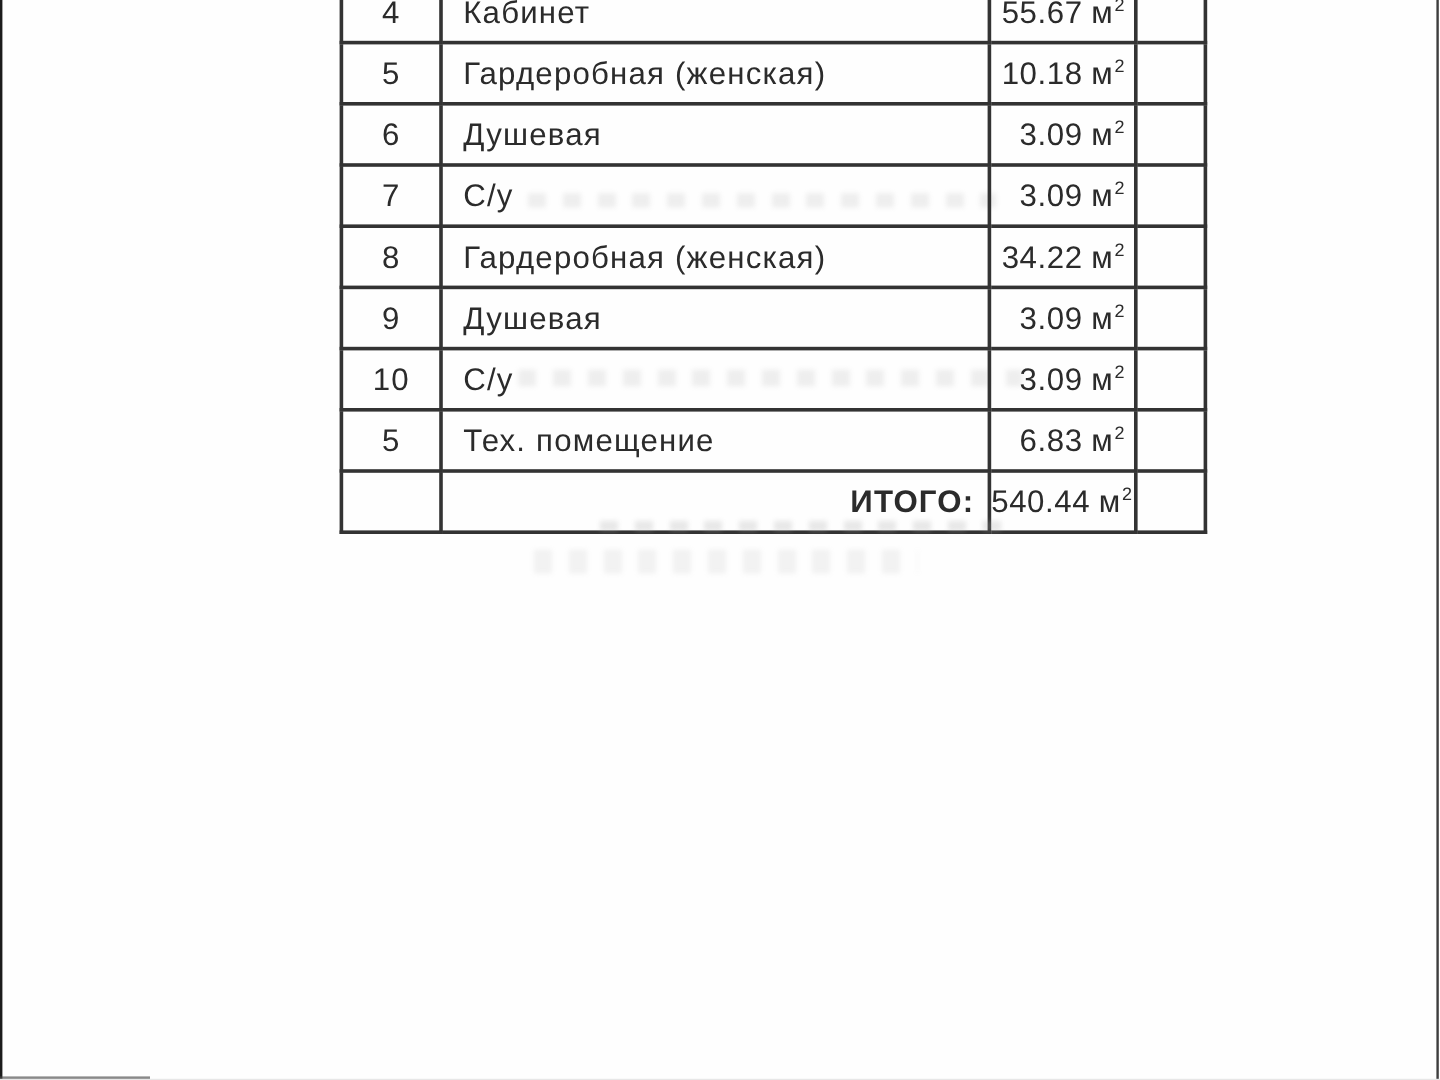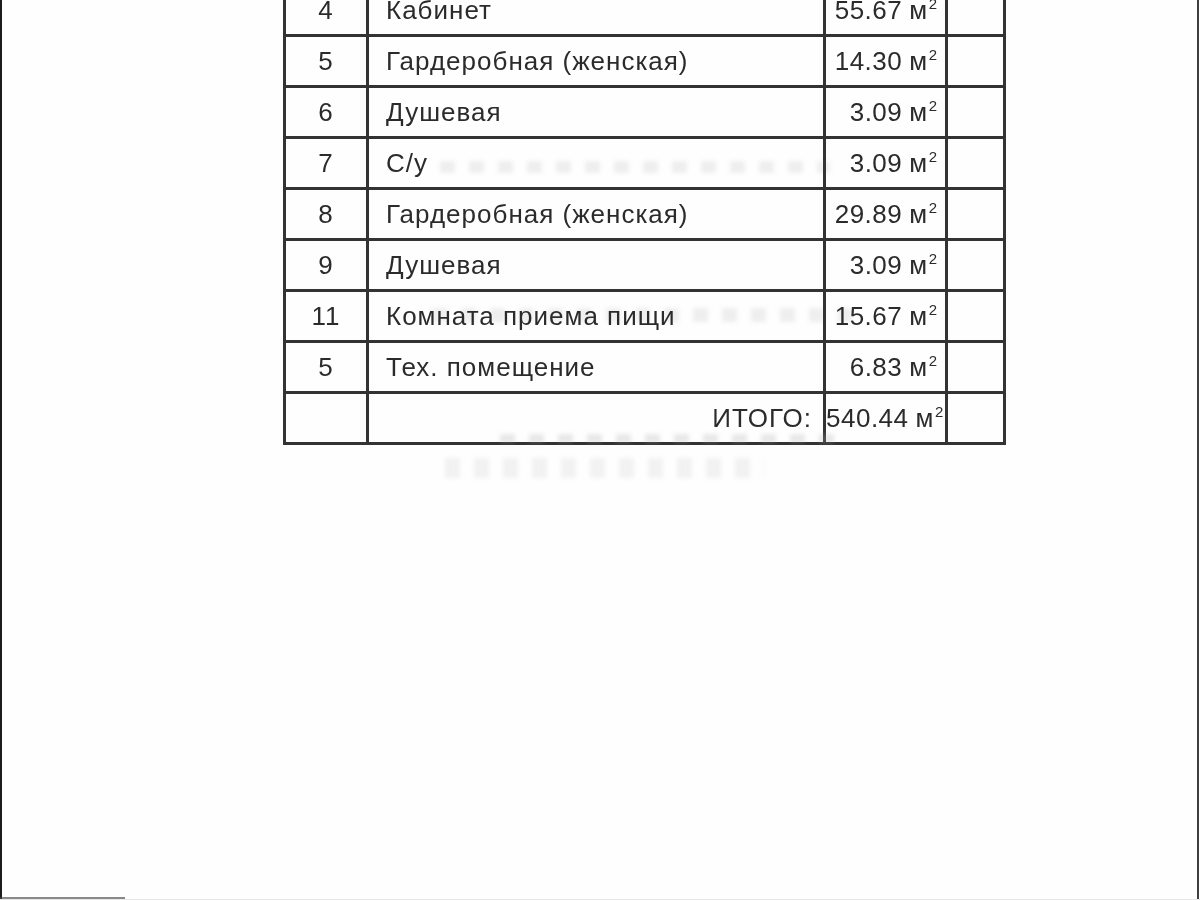--- a/index.html
+++ b/index.html
@@ -45,21 +45,21 @@
   }
   .room-table col.c-num  { width: 83px; }
   .room-table col.c-name { width: 457px; }
   .room-table col.c-area { width: 122px; }
   .room-table col.c-note { width: 58px; }
 
   td.cell-num  { text-align: center; }
   td.cell-name { text-align: left; padding-left: 17px; }
   td.cell-area { text-align: right; padding-right: 8px; letter-spacing: .5px; }
   td.cell-note {}
-  td.cell-total-label { text-align: right; padding-right: 11px; }
+  td.cell-total-label { text-align: right; padding-right: 11px; font-weight: bold; }
 
   .sup-exp {
     display: inline-block;
     font-size: 15px;
     letter-spacing: 0;
     position: relative;
     top: -10px;
     margin-left: 1px;
   }
   .unit-base { margin-left: 7px; }
@@ -99,51 +99,51 @@
   <tbody>
       <tr>
         <td class="cell-num">4</td>
         <td class="cell-name">Кабинет</td>
         <td class="cell-area"><span>55.67</span><span class="unit-base">м</span><span class="sup-exp">2</span></td>
         <td class="cell-note"></td>
       </tr>
       <tr>
         <td class="cell-num">5</td>
         <td class="cell-name">Гардеробная (женская)</td>
-        <td class="cell-area"><span>14.30</span><span class="unit-base">м</span><span class="sup-exp">2</span></td>
+        <td class="cell-area"><span>10.18</span><span class="unit-base">м</span><span class="sup-exp">2</span></td>
         <td class="cell-note"></td>
       </tr>
       <tr>
         <td class="cell-num">6</td>
         <td class="cell-name">Душевая</td>
         <td class="cell-area"><span>3.09</span><span class="unit-base">м</span><span class="sup-exp">2</span></td>
         <td class="cell-note"></td>
       </tr>
       <tr>
         <td class="cell-num">7</td>
         <td class="cell-name">С/у</td>
         <td class="cell-area"><span>3.09</span><span class="unit-base">м</span><span class="sup-exp">2</span></td>
         <td class="cell-note"></td>
       </tr>
       <tr>
         <td class="cell-num">8</td>
         <td class="cell-name">Гардеробная (женская)</td>
-        <td class="cell-area"><span>29.89</span><span class="unit-base">м</span><span class="sup-exp">2</span></td>
+        <td class="cell-area"><span>34.22</span><span class="unit-base">м</span><span class="sup-exp">2</span></td>
         <td class="cell-note"></td>
       </tr>
       <tr>
         <td class="cell-num">9</td>
         <td class="cell-name">Душевая</td>
         <td class="cell-area"><span>3.09</span><span class="unit-base">м</span><span class="sup-exp">2</span></td>
         <td class="cell-note"></td>
       </tr>
       <tr>
-        <td class="cell-num">11</td>
-        <td class="cell-name">Комната приема пищи</td>
-        <td class="cell-area"><span>15.67</span><span class="unit-base">м</span><span class="sup-exp">2</span></td>
+        <td class="cell-num">10</td>
+        <td class="cell-name">С/у</td>
+        <td class="cell-area"><span>3.09</span><span class="unit-base">м</span><span class="sup-exp">2</span></td>
         <td class="cell-note"></td>
       </tr>
       <tr>
         <td class="cell-num">5</td>
         <td class="cell-name">Тех. помещение</td>
         <td class="cell-area"><span>6.83</span><span class="unit-base">м</span><span class="sup-exp">2</span></td>
         <td class="cell-note"></td>
       </tr>
       <tr>
         <td class="cell-num"></td>

